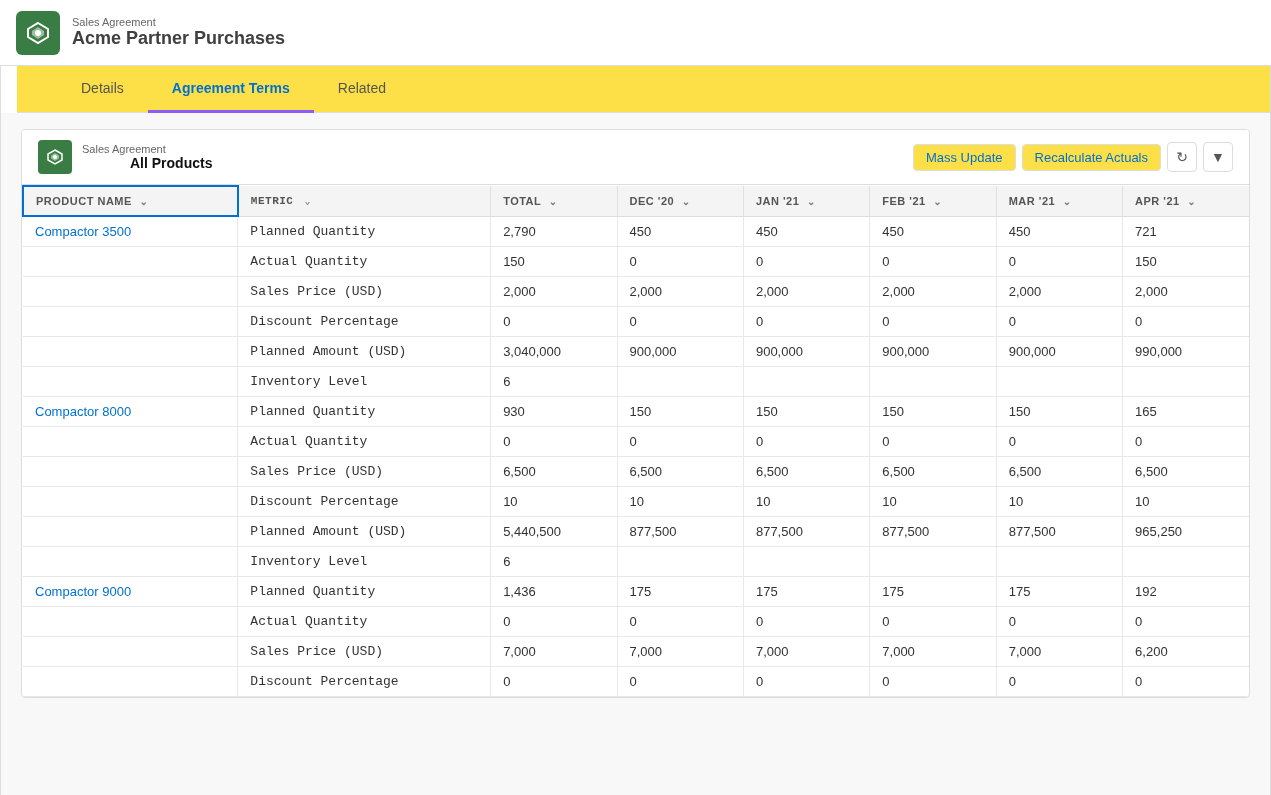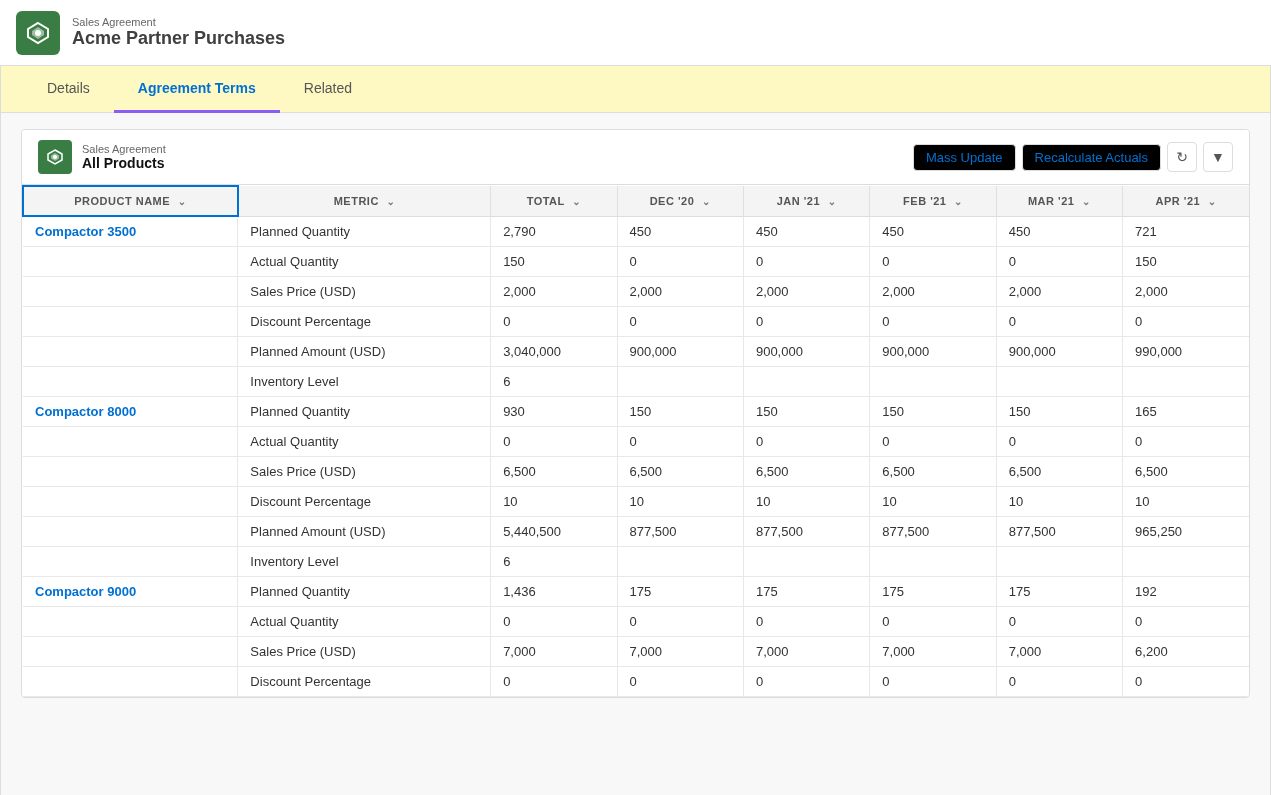--- a/index.html
+++ b/index.html
@@ -31,22 +31,23 @@
       background: #fff;
       margin: 0;
       border: 1px solid #ddd;
       border-top: none;
     }
 
     
     .tabs {
       display: flex;
       border-bottom: 1px solid #ddd;
-      background: #fef9c3;
-      padding: 0 22px;
+      background: #fde047;
+      padding: 0 40px;
+      margin-left: 16px;
     }
     .tab {
       padding: 14px 24px;
       cursor: pointer;
       font-size: 14px;
       color: #555;
       border-bottom: 3px solid transparent;
       margin-bottom: -1px;
       user-select: none;
     }
@@ -82,32 +83,32 @@
     .card-header .card-icon {
       width: 34px; height: 34px;
       background: #3a7d44;
       border-radius: 4px;
       display: flex; align-items: center; justify-content: center;
       margin-right: 10px;
       flex-shrink: 0;
     }
     .card-header .card-icon svg { width: 20px; height: 20px; }
     .card-header .card-title-block .card-label { font-size: 11px; color: #666; }
-    .card-header .card-title-block .card-name { font-size: 14px; font-weight: 600; color: #111; }
+    .card-header .card-title-block .card-name { font-size: 14px; font-weight: 600; color: #111; margin-left: 48px; }
     .card-header-actions {
       margin-left: auto;
       display: flex;
       align-items: center;
       gap: 6px;
     }
     .btn-outline {
       padding: 5px 12px;
       border: 1px solid #ddd;
       border-radius: 4px;
-      background: #000000;
+      background: #fde047;
       color: #0070d2;
       font-size: 13px;
       cursor: pointer;
     }
     .btn-icon {
       width: 30px; height: 30px;
       border: 1px solid #ddd;
       border-radius: 4px;
       background: #fff;
       display: flex; align-items: center; justify-content: center;
@@ -121,21 +122,21 @@
       width: 100%;
       border-collapse: collapse;
       font-size: 13px;
     }
     .data-table thead tr {
       background: #f4f4f4;
       border-bottom: 1px solid #ddd;
     }
     .data-table thead th {
       padding: 8px 12px;
-      text-align: center;
+      text-align: left;
       font-size: 11px;
       font-weight: 700;
       color: #555;
       text-transform: uppercase;
       letter-spacing: 0.5px;
       border-right: 1px solid #e0e0e0;
       white-space: nowrap;
     }
     .data-table thead th:last-child { border-right: none; margin-top: 25px; }
     .data-table thead th.active-sort {
@@ -152,25 +153,25 @@
     .data-table tbody td {
       padding: 7px 12px;
       vertical-align: middle;
       border-right: 1px solid #e8e8e8;
     }
     .data-table tbody td:last-child { border-right: none; }
     .product-link {
       color: #0070d2;
       cursor: pointer;
       text-decoration: none;
-      font-weight: 700;
+      font-weight: 400;
       text-align: center;
     }
     .col-product { min-width: 170px; }
-    .col-metric { min-width: 200px; }
+    .col-metric { min-width: 200px; font-family: Liberation Mono, monospace; }
     .col-total { min-width: 100px; }
     .col-month { min-width: 100px; }
   </style>
 </head>
 <body>
 
 <div class="app-header">
   <div class="logo-box">
     <svg viewBox="0 0 28 28" fill="none" xmlns="http://www.w3.org/2000/svg">
       <path d="M14 4 L24 10 L24 18 L14 24 L4 18 L4 10 Z" stroke="white" stroke-width="2" fill="none"></path>

